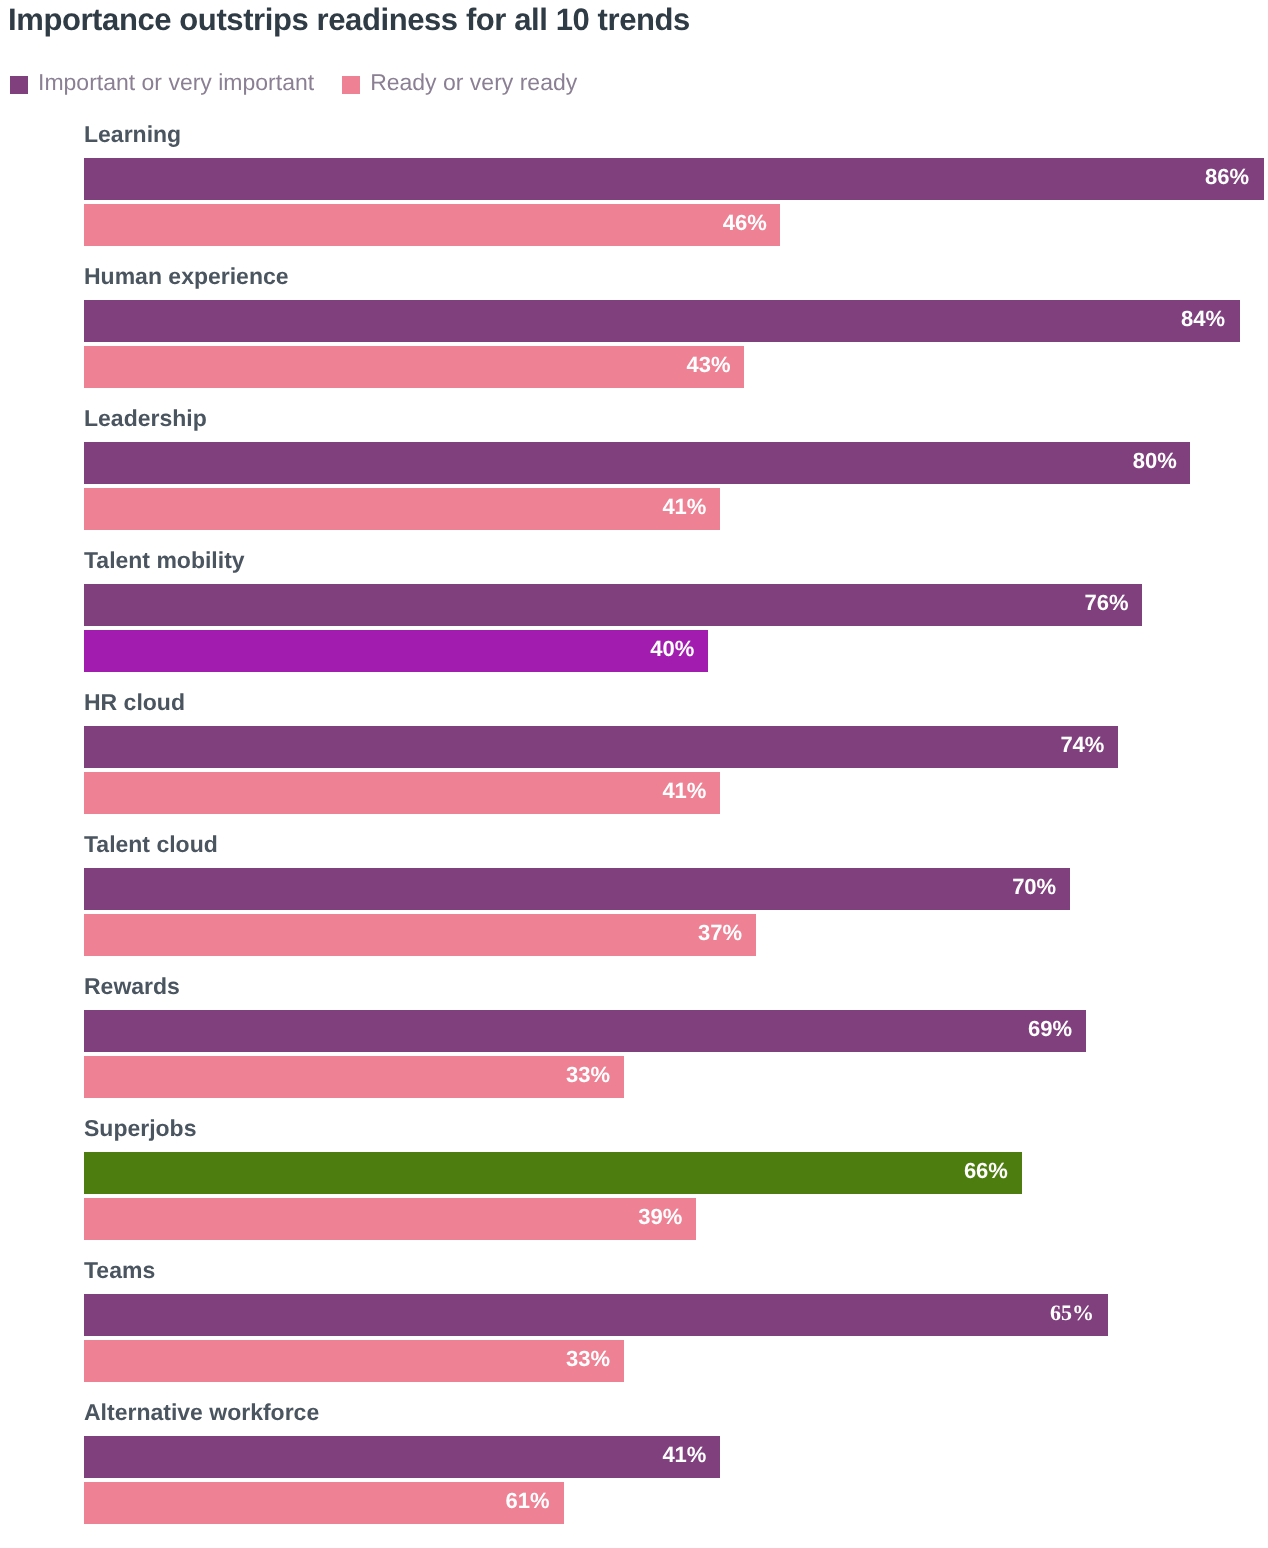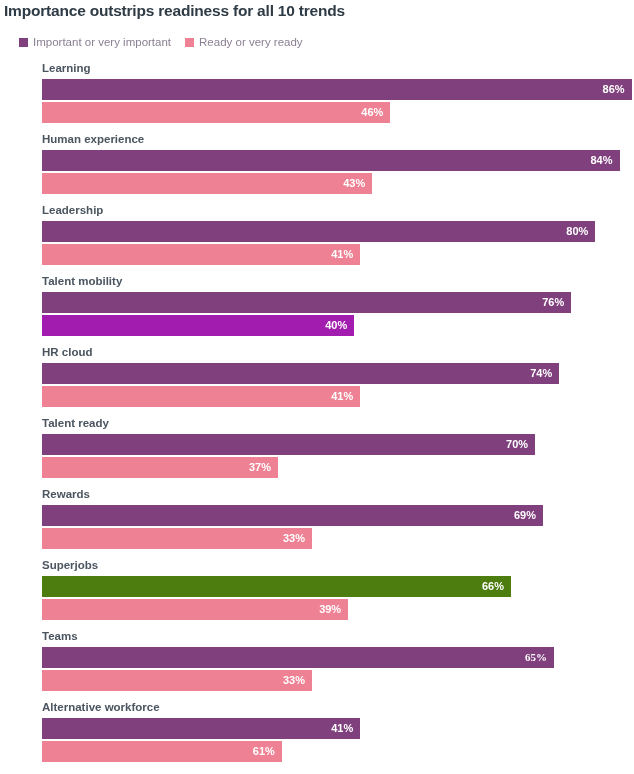--- a/index.html
+++ b/index.html
@@ -25,21 +25,21 @@
     left: 4px;
     top: 2px;
     font-size: 15.5px;
     font-weight: bold;
     color: #2f3b45;
     letter-spacing: -0.2px;
     white-space: nowrap;
   }
   .legend {
     position: absolute;
-    left: 19px;
+    left: 5px;
     top: 36px;
     display: flex;
     align-items: center;
     gap: 14px;
   }
   .legend-item {
     display: flex;
     align-items: center;
     gap: 5px;
   }
@@ -174,27 +174,27 @@
             <span class="bar-value">74%</span>
           </div>
         </div>
         <div class="bar-row secondary" style="width: 318.23px;">
           <div class="bar" style="background: rgb(238, 129, 147); width: 100%;">
             <span class="bar-value">41%</span>
           </div>
         </div>
       </div>
       <div class="group">
-        <div class="group-label">Talent ready</div>
+        <div class="group-label">Talent cloud</div>
         <div class="bar-row primary" style="width: 493.1px;">
           <div class="bar" style="background: rgb(128, 64, 126); width: 100%;">
             <span class="bar-value">70%</span>
           </div>
         </div>
-        <div class="bar-row secondary" style="width: 236px;">
+        <div class="bar-row secondary" style="width: 336px;">
           <div class="bar" style="background: rgb(238, 129, 147); width: 100%;">
             <span class="bar-value">37%</span>
           </div>
         </div>
       </div>
       <div class="group">
         <div class="group-label">Rewards</div>
         <div class="bar-row primary" style="width: 501px;">
           <div class="bar" style="background: rgb(128, 64, 126); width: 100%;">
             <span class="bar-value">69%</span>

